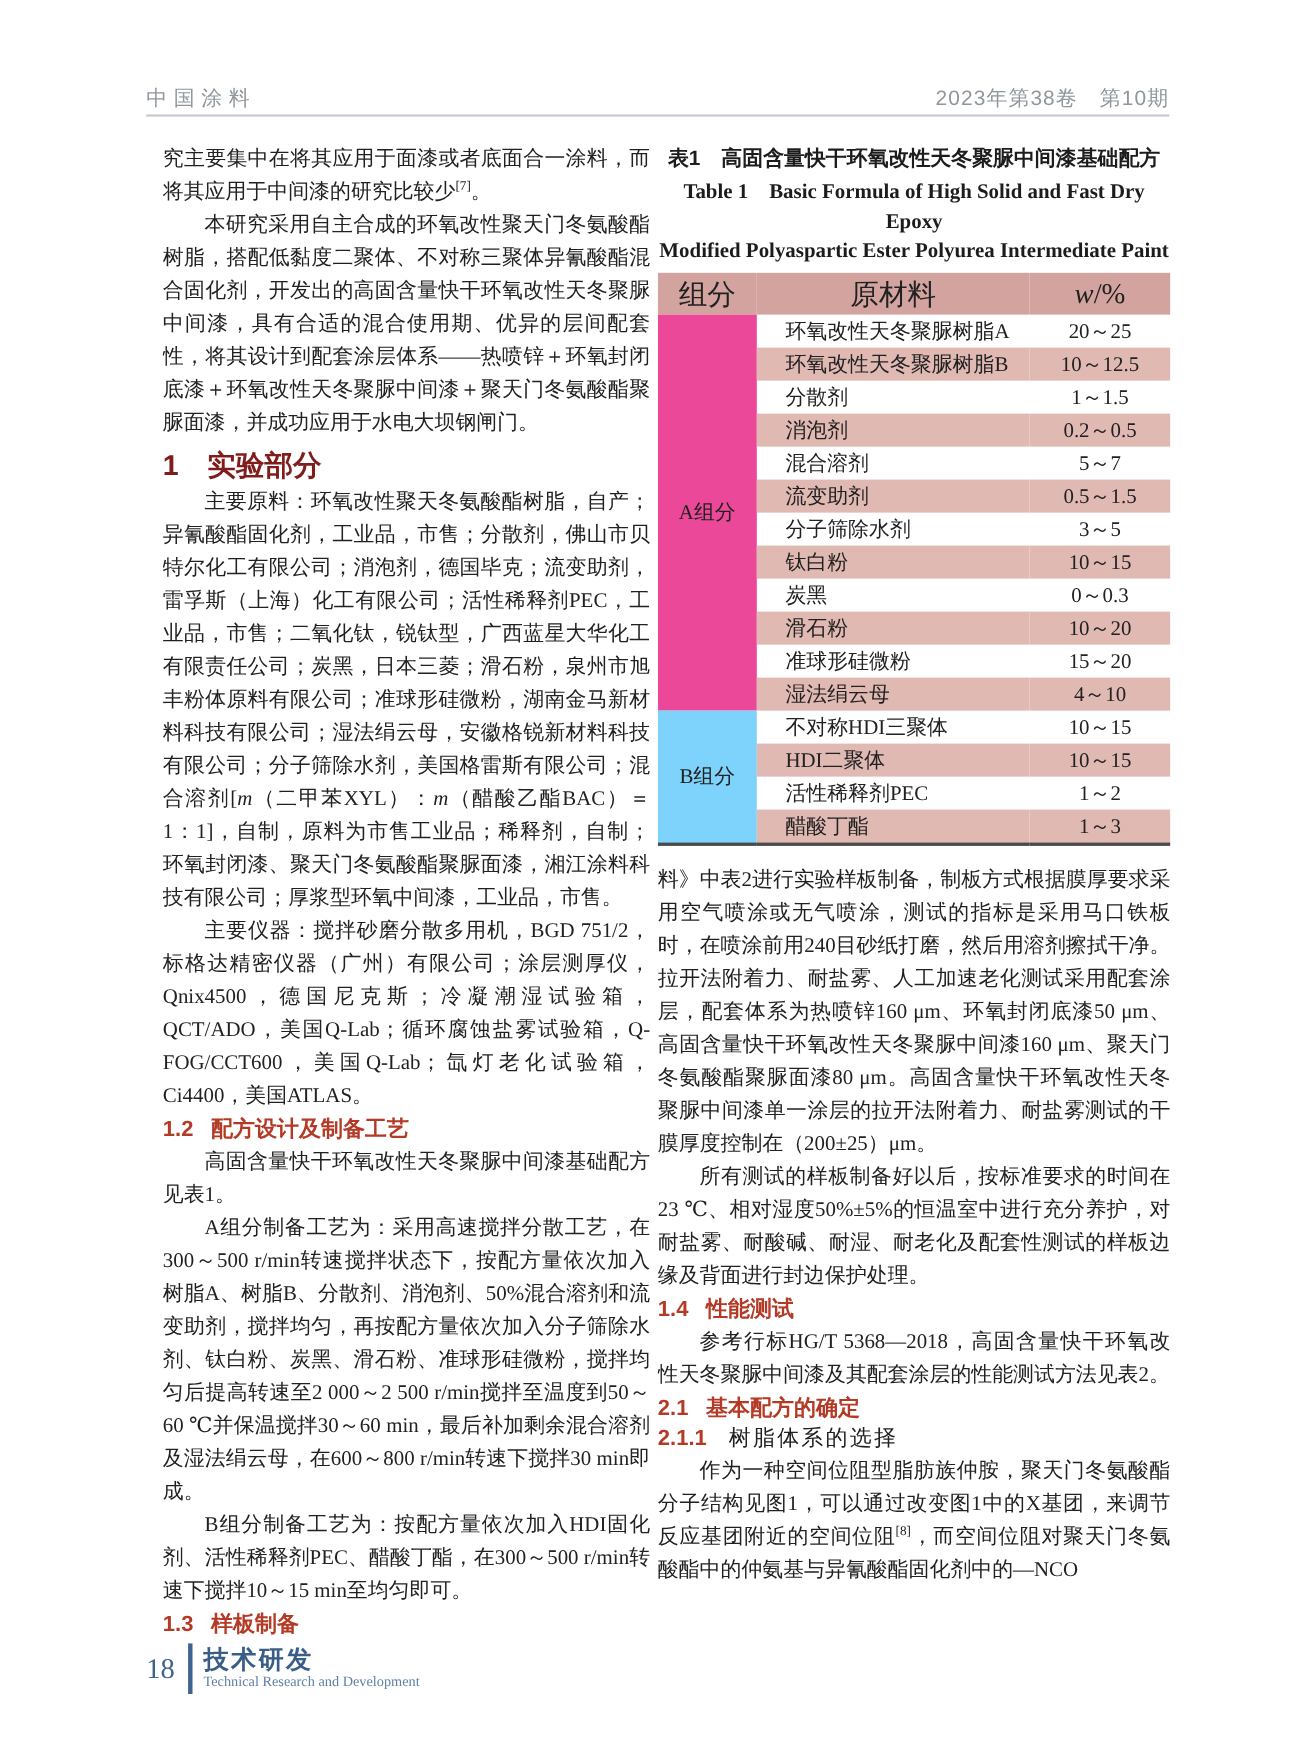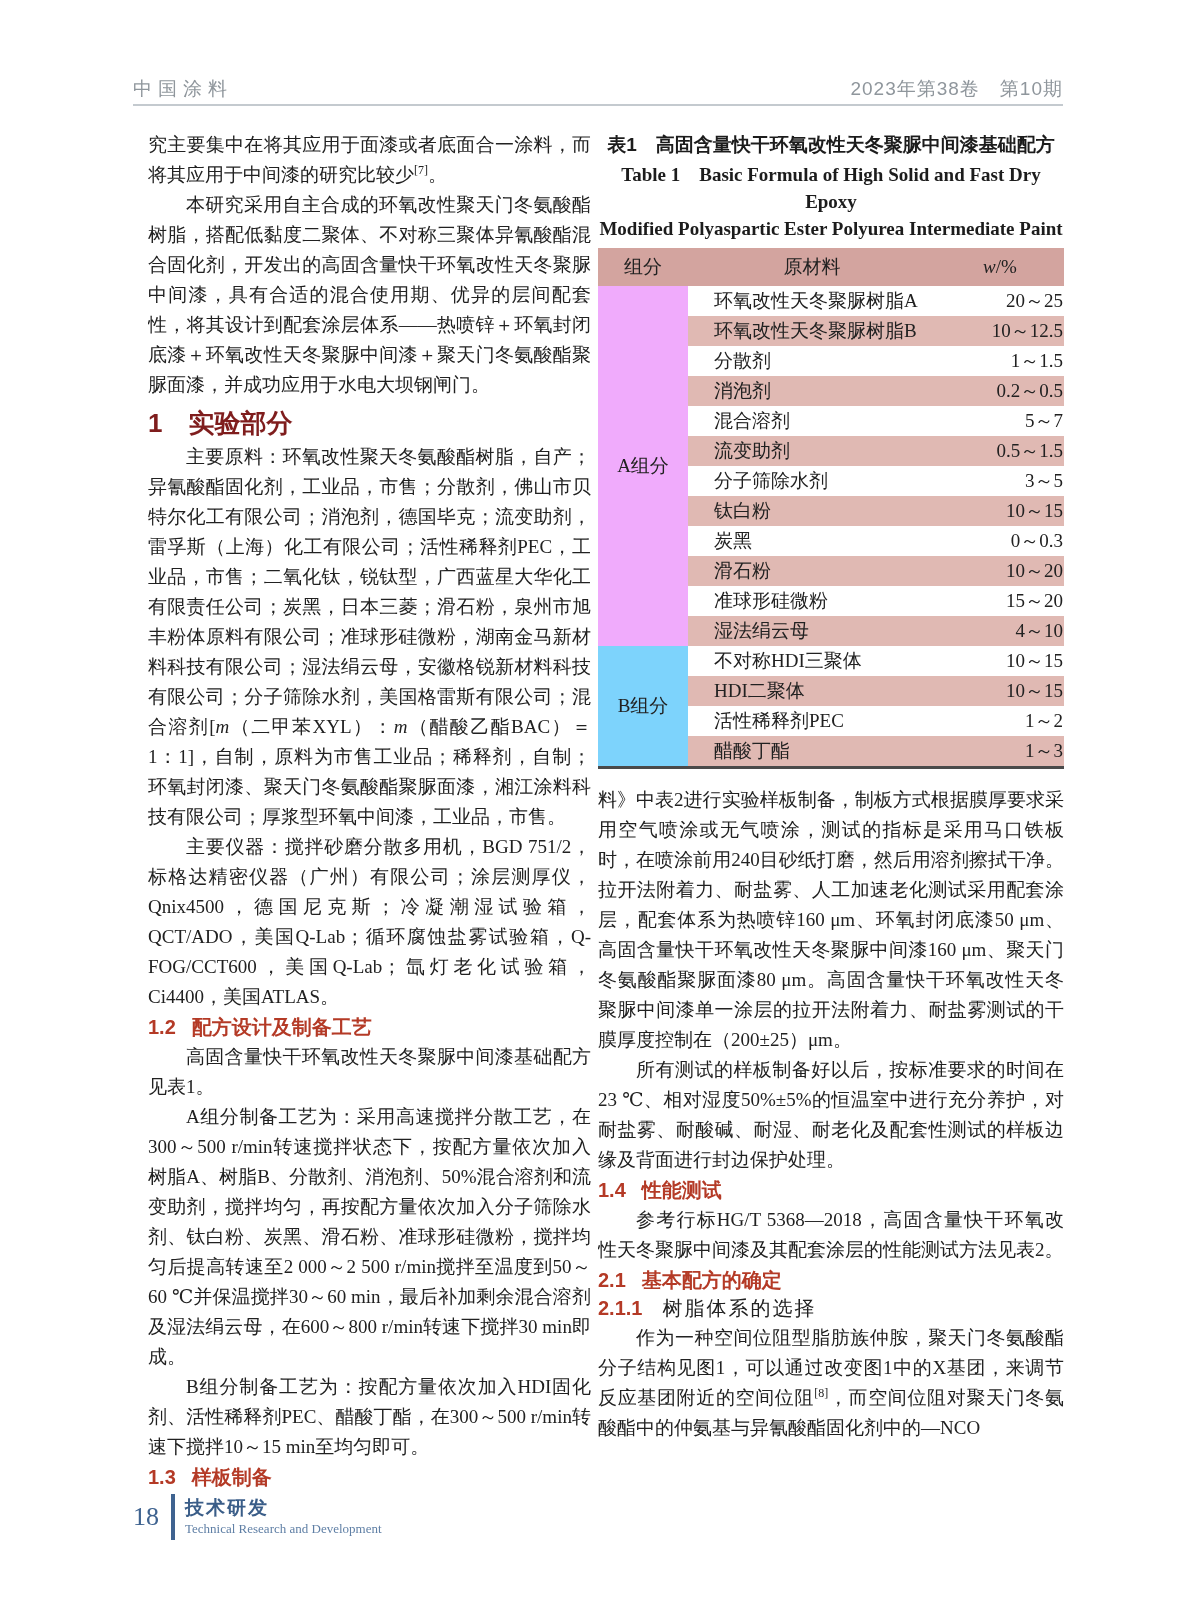--- a/index.html
+++ b/index.html
@@ -35,34 +35,34 @@
   .h3 .num{font-family:"Liberation Sans","DejaVu Sans",sans-serif;font-weight:bold;
            color:#b43a26;margin-right:20px;}
   .h3 .ttl{color:#212121;letter-spacing:2px;}
 
   
   .tblwrap{margin-bottom:16px;}
   .tbl-title-cn{font-family:"Liberation Sans","DejaVu Sans",sans-serif;font-weight:bold;
                 font-size:19px;line-height:26px;text-align:center;margin:2px 0 3px;color:#1c1c1c;}
   .tbl-title-en{font-weight:bold;font-size:19px;line-height:27px;text-align:center;color:#1c1c1c;}
   table.t1{width:100%;border-collapse:collapse;margin-top:6px;border-bottom:3px solid #4a4a4a;}
-  table.t1 th{background:#d3a49f;height:36px;font-weight:normal;font-size:19px;}
+  table.t1 th{background:#d3a49f;height:36px;font-weight:normal;font-size:26px;}
   table.t1 td{height:28px;font-size:19px;}
-  td.group{width:88px;text-align:center;vertical-align:middle;background:#f0abfc;}
+  td.group{width:88px;text-align:center;vertical-align:middle;background:#ec4899;}
   td.group.gB{background:#7dd3fc;}
   td.mat{padding-left:26px;text-align:left;}
-  td.val{width:126px;text-align:right;}
+  td.val{width:126px;text-align:center;}
   tr.stripe td.mat, tr.stripe td.val{background:#e0b9b3;}
 
   
   .footer{position:absolute;left:133px;top:1494px;display:flex;align-items:center;}
   .pgnum{font-size:26px;color:#3f6390;margin-right:12px;}
   .fbar{width:4px;height:46px;background:#3f6390;margin-right:10px;}
   .fcn{font-family:"Liberation Sans","DejaVu Sans",sans-serif;font-weight:bold;
-       font-size:19px;line-height:24px;color:#3a5d88;letter-spacing:2px;}
+       font-size:23px;line-height:24px;color:#3a5d88;letter-spacing:2px;}
   .fen{font-size:13px;line-height:18px;color:#5f7fa5;}
 </style>
 </head>
 <body>
 
 <div class="page">
 
   <div class="page-header">
     <span class="journal">中国涂料</span>
     <span class="issue">2023年第38卷　第10期</span>

